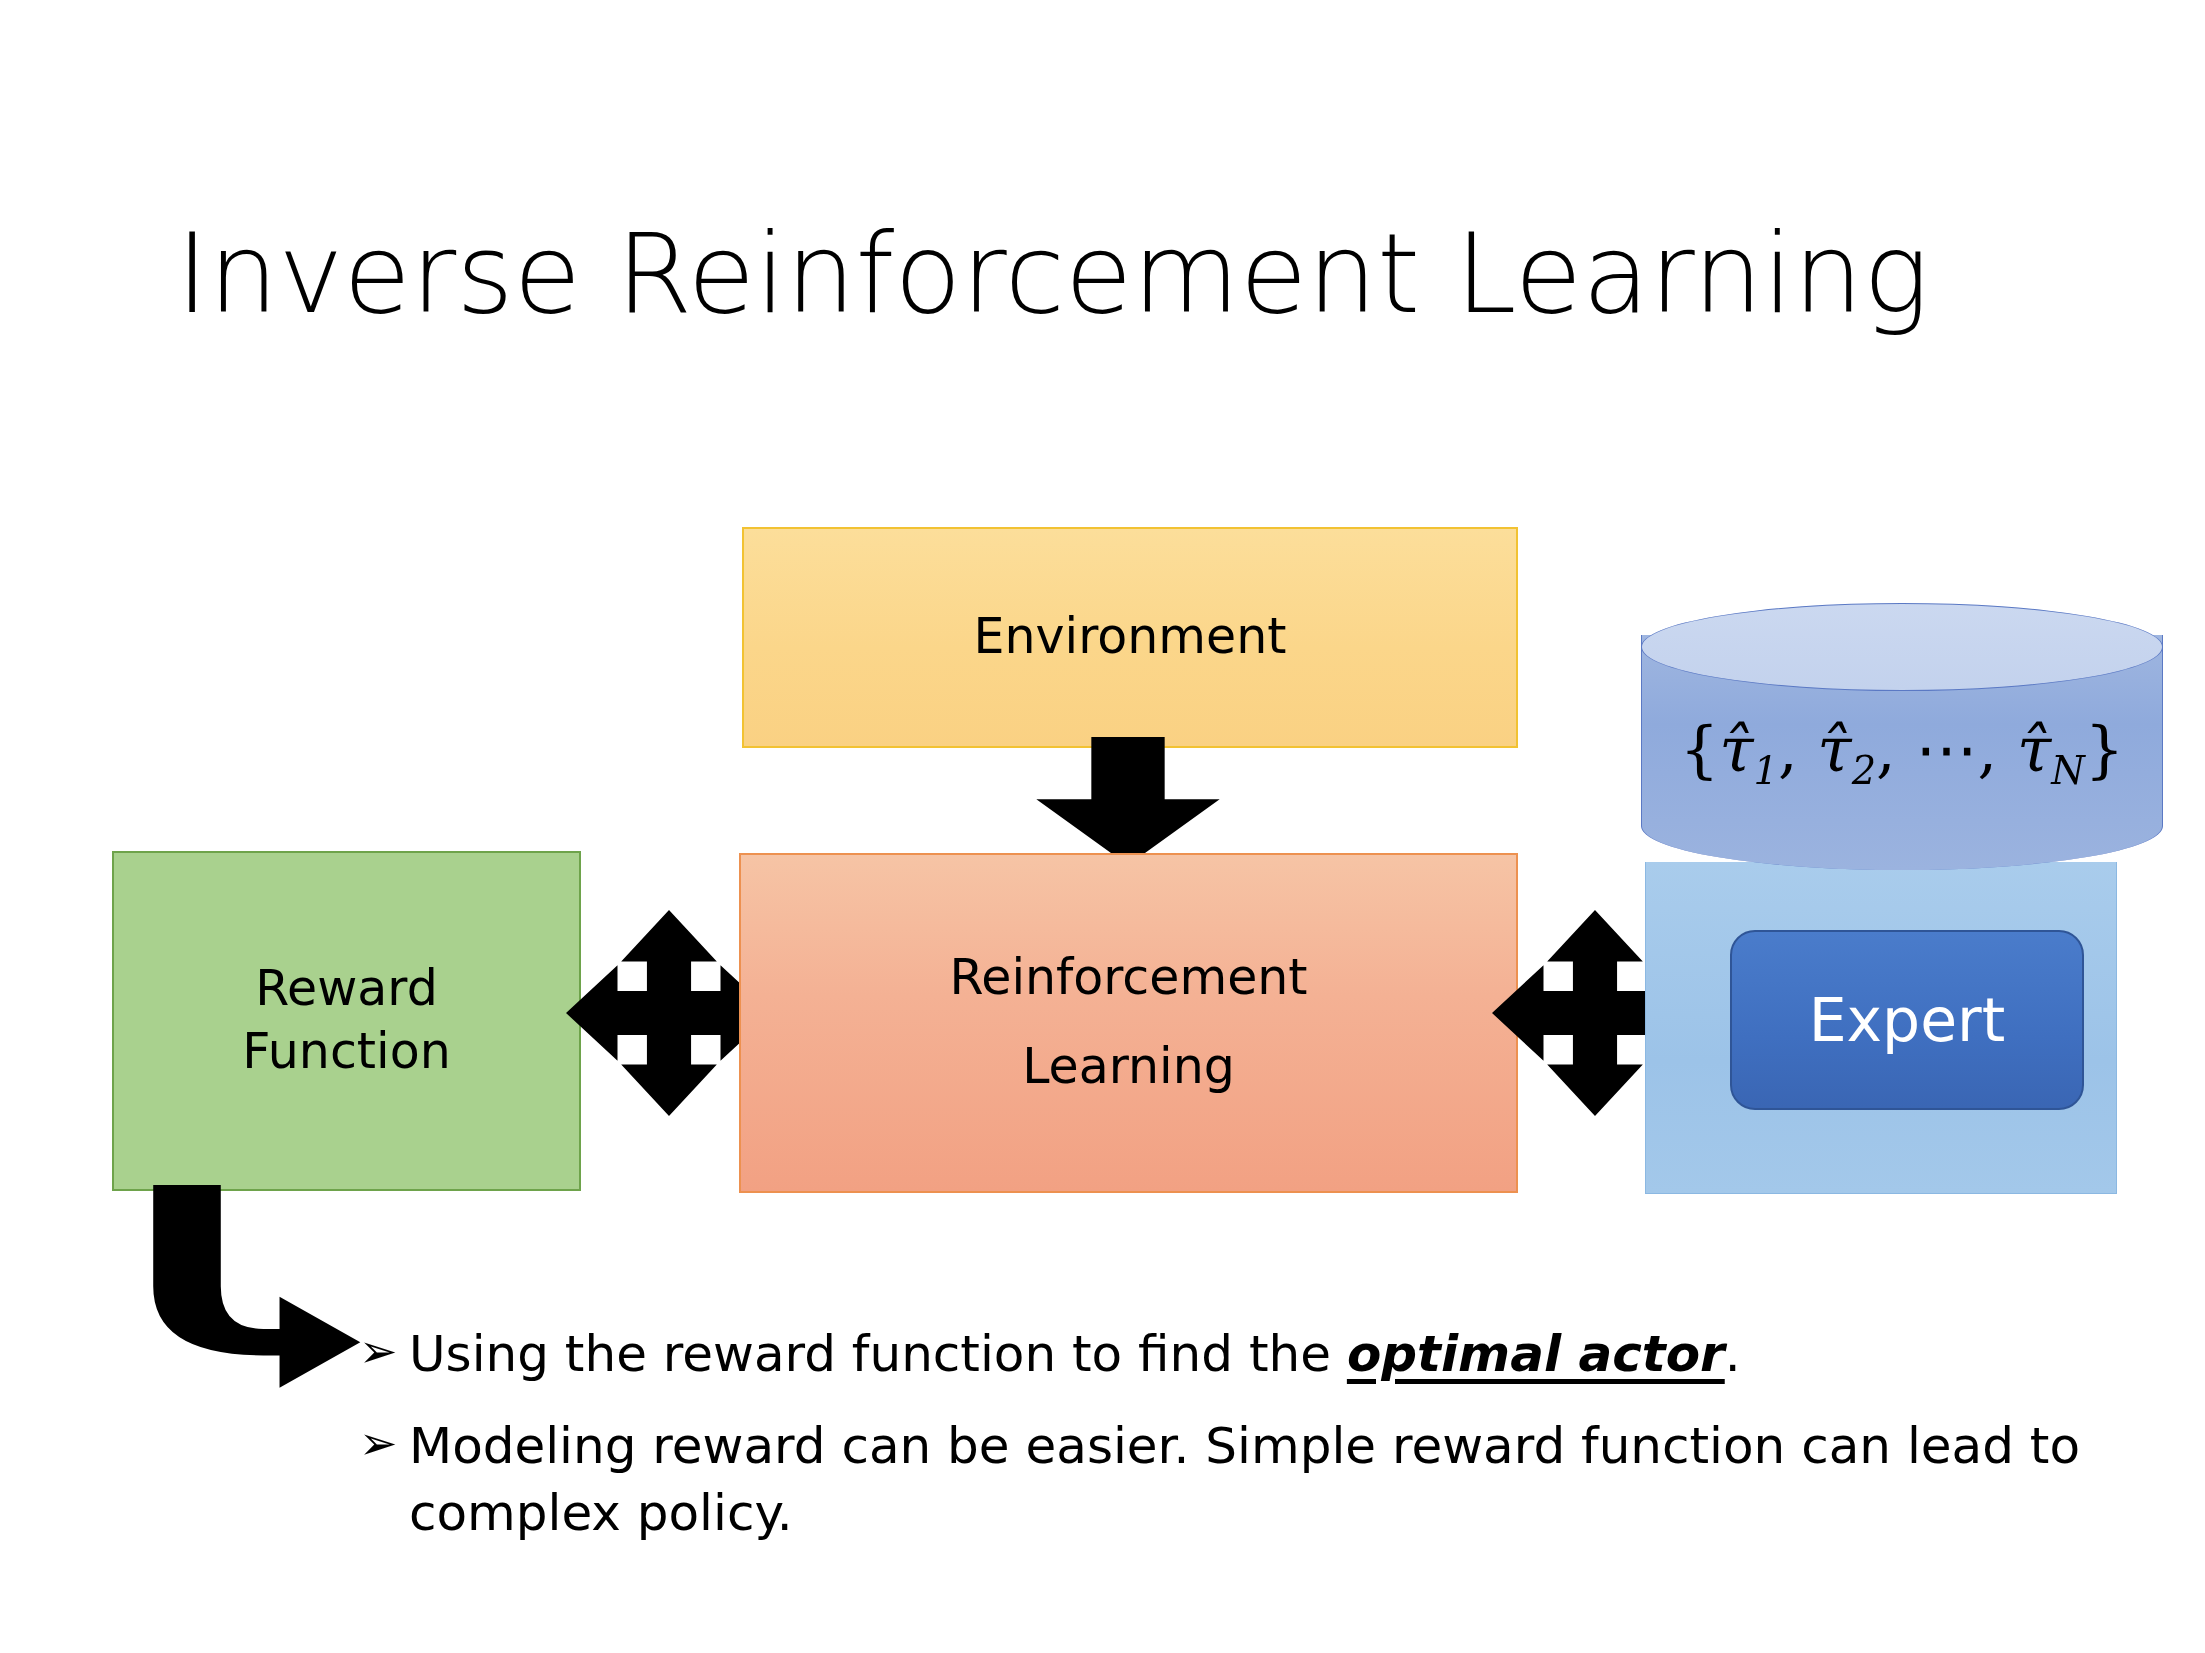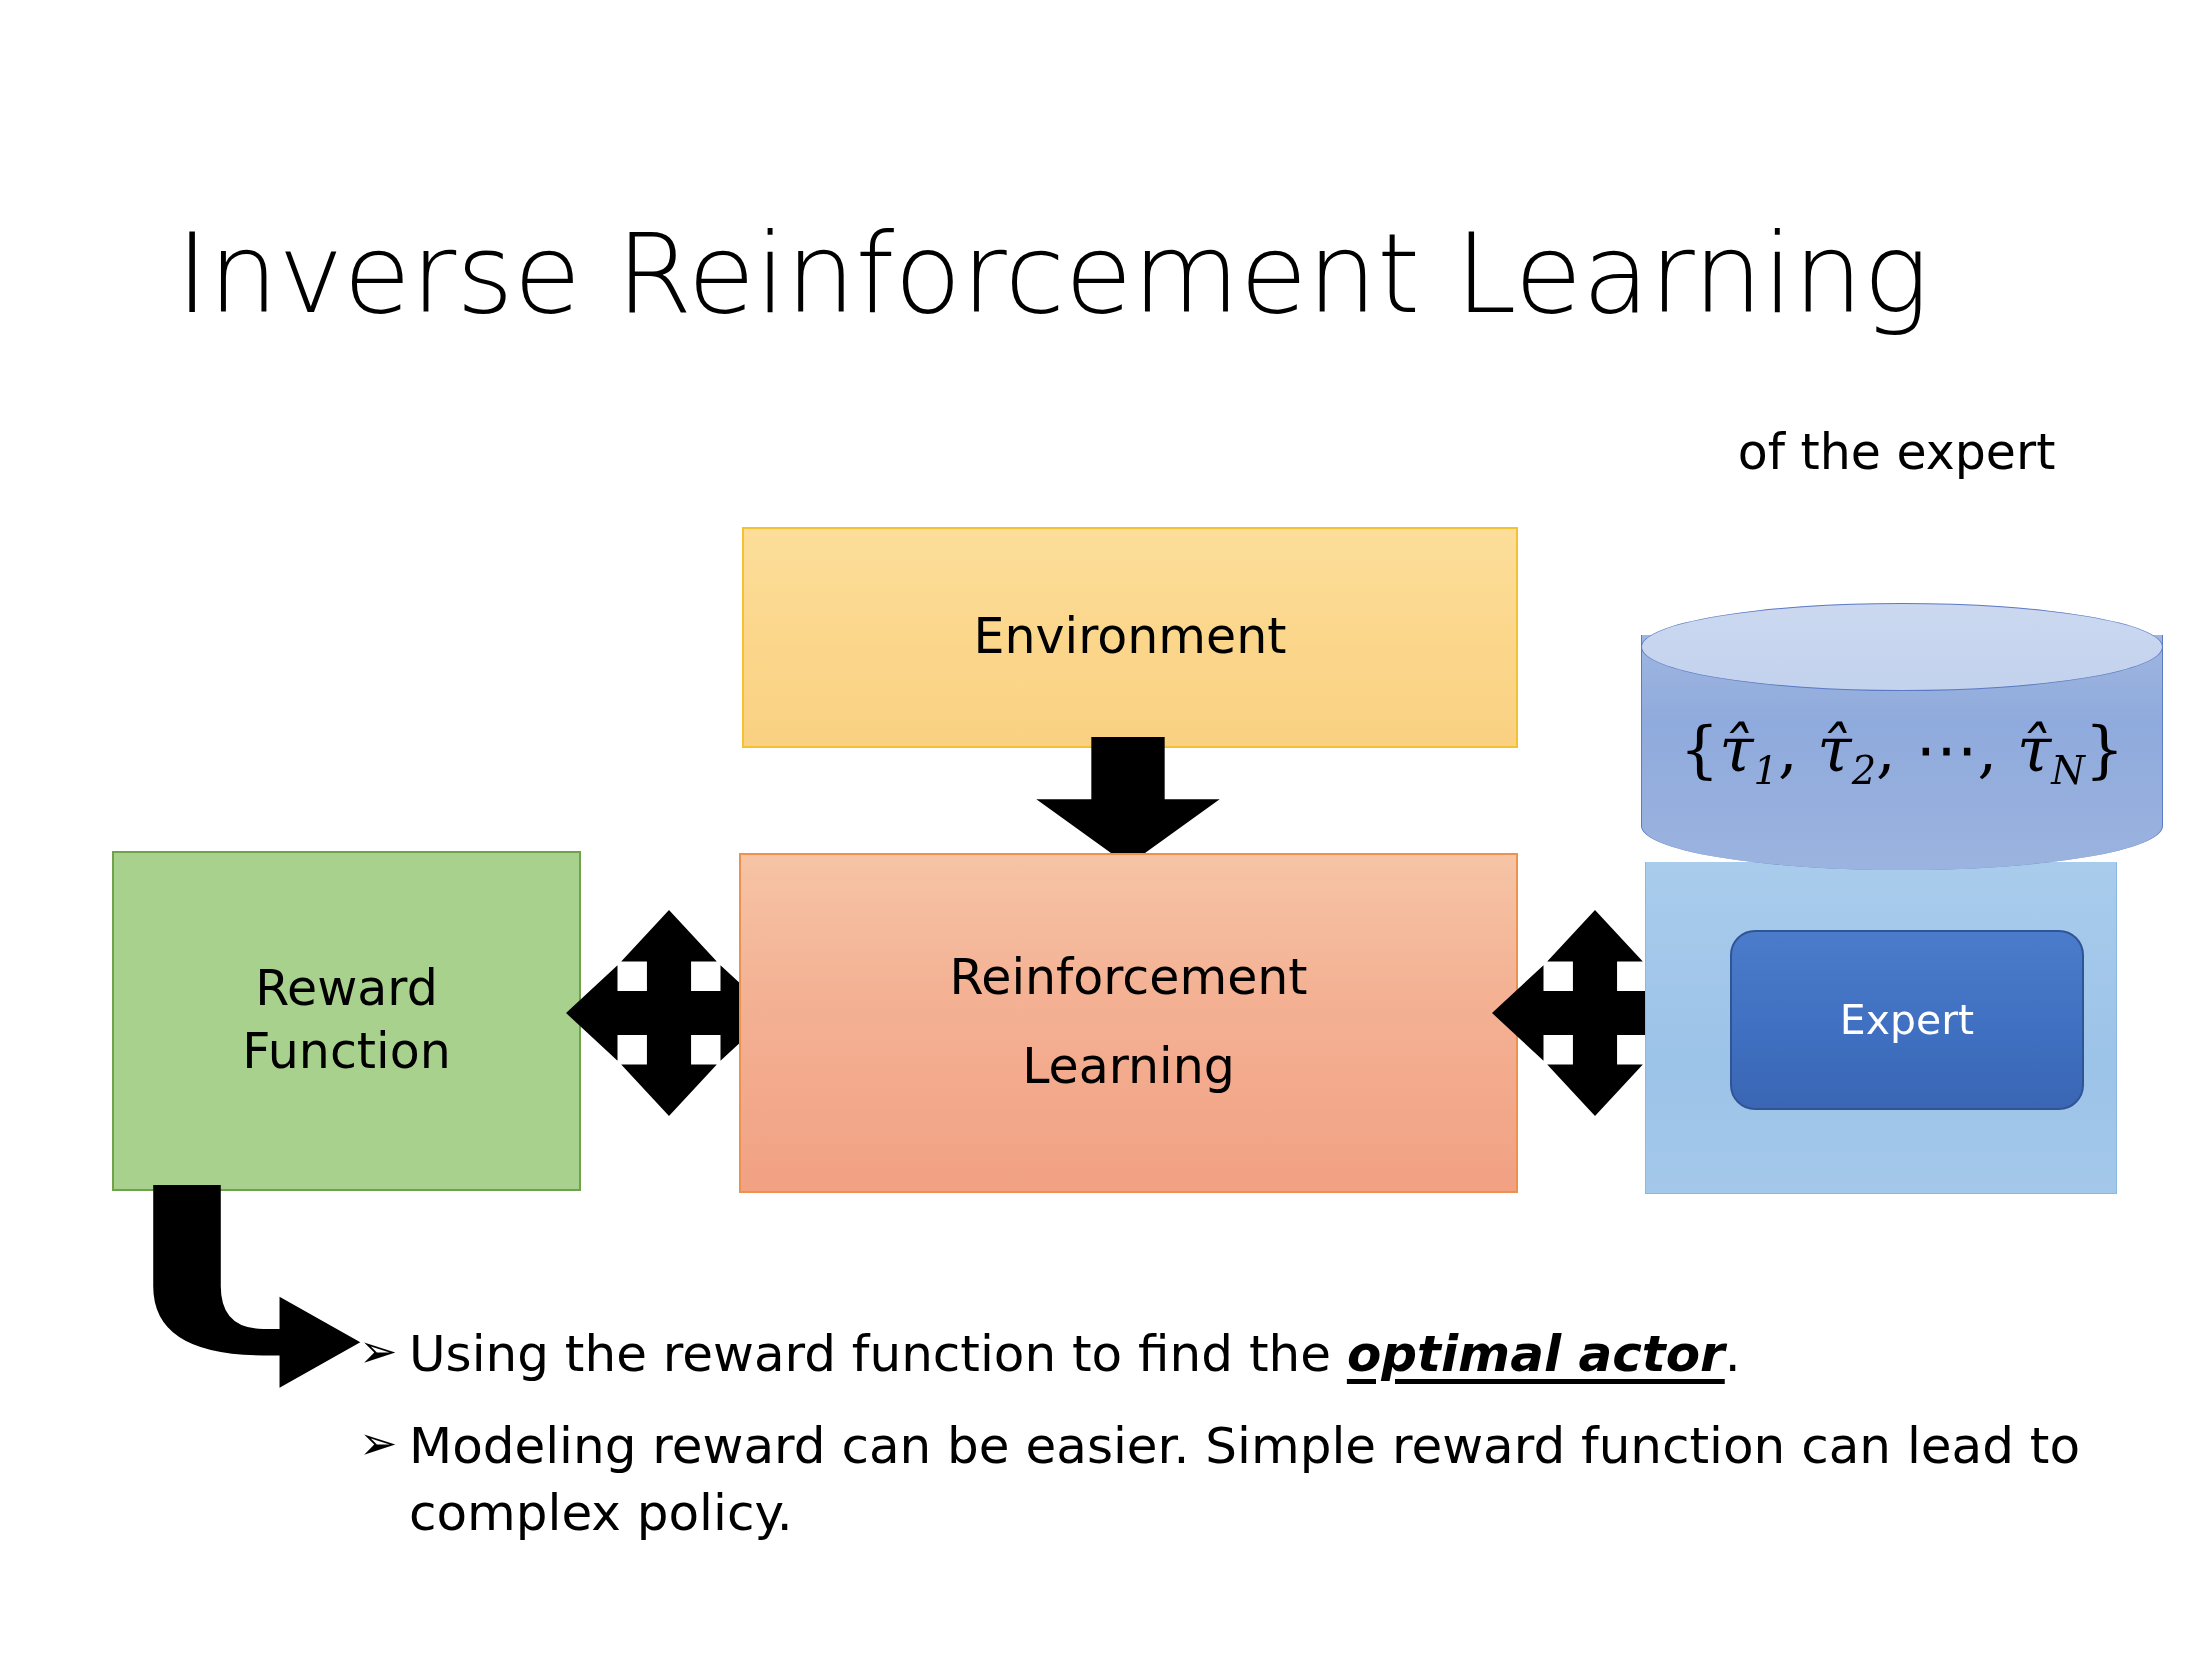--- a/index.html
+++ b/index.html
@@ -95,21 +95,21 @@
     top: 884px;
     width: 354px;
     height: 180px;
     border-radius: 25px;
     background: linear-gradient(180deg, #4A7CCB 0%, #3F6FC0 60%, #3A66B4 100%);
     border: 2.2px solid #2F5597;
     display: flex;
     align-items: center;
     justify-content: center;
     color: #FFFFFF;
-    font-size: 41px;
+    font-size: 60px;
     box-sizing: border-box;
   }
 
   
   #cylinder {
     position: absolute;
     left: 1641px;
     top: 557px;
     width: 522px;
     height: 287px;
@@ -235,21 +235,20 @@
     <span class="ln">Reinforcement</span>
     <span class="ln">Learning</span>
   </div>
 
   <svg class="arrow-svg" id="arrow-right-cluster" width="206" height="206" viewBox="0 0 280 280">
     <polygon points="0,140 70,75 70,110 210,110 210,75 280,140 210,205 210,170 70,170 70,205" fill="#000000"></polygon>
     <polygon points="140,0 205,70 170,70 170,210 205,210 140,280 75,210 110,210 110,70 75,70" fill="#000000"></polygon>
   </svg>
 
   <div id="demo-caption">
-    <span class="ln">of the expert</span>
   </div>
 
   <div id="expert-panel"></div>
 
   <div id="cylinder">
     <div id="cyl-body"></div>
     <div id="cyl-top"></div>
     <div id="cyl-label"><span class="nosub">{</span><span>τ̂</span><span class="sub">1</span><span class="nosub">, </span><span>τ̂</span><span class="sub">2</span><span class="nosub">, </span><span class="nosub">⋯</span><span class="nosub">, </span><span>τ̂</span><span class="sub">N</span><span class="nosub">}</span></div>
   </div>
 

